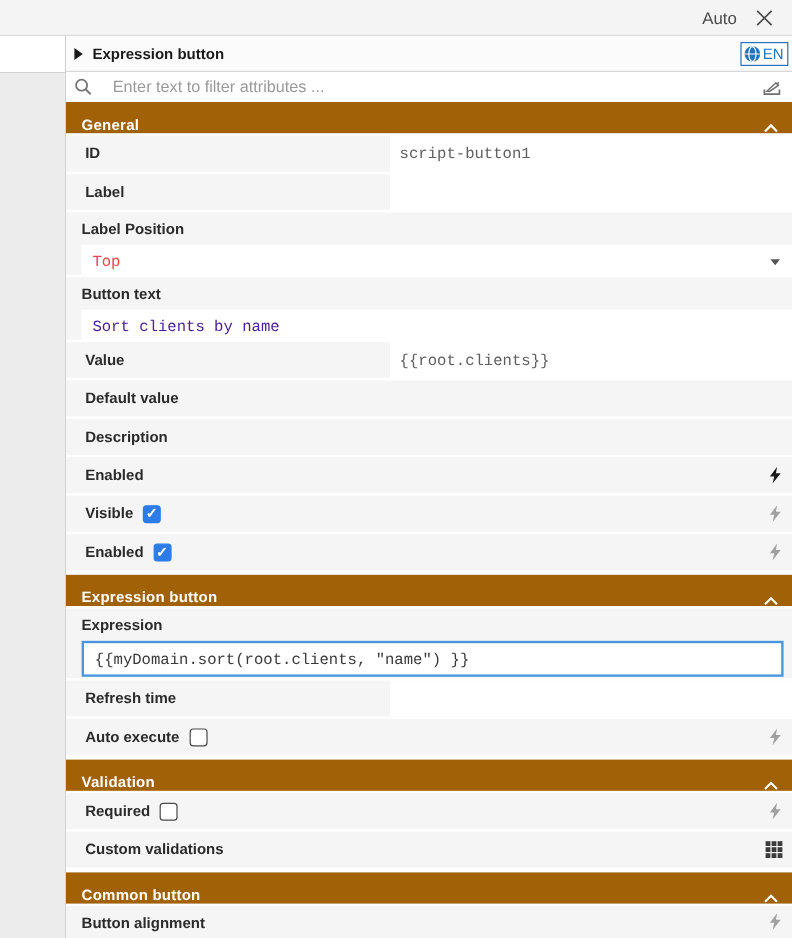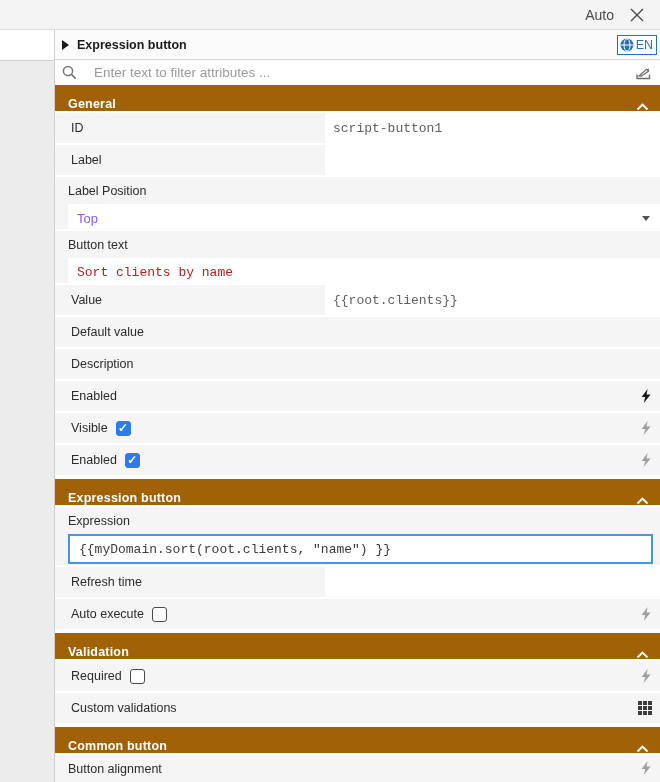--- a/index.html
+++ b/index.html
@@ -40,36 +40,36 @@
   .icon-btn { display:flex; align-items:center; cursor:pointer; }
   
   .sec-header {
     height:26px; background:#a16207; color:#fff; display:flex; align-items:flex-end;
     padding:0 11px 0 13px; cursor:pointer;
   }
   .sec-header.gap { margin-top:4px; }
   .sec-title { font-weight:bold; font-size:12.5px; letter-spacing:.2px; flex:1; }
   
   .row { background:#f5f5f5; height:30px; position:relative; display:flex; align-items:center; margin-top:2px; }
-  .row-label { font-size:12.5px; color:#2b2b2b; padding-left:16px; }
+  .row-label { font-size:12.5px; color:#2b2b2b; padding-left:16px;font-weight:bold; }
   .side-input {
     position:absolute; right:0; top:0; height:100%; width:335px; border:none; outline:none;
     background:#fff; font-family:"Liberation Mono", monospace; font-size:13px; color:#5f5f5f;
     padding:0 8px;
   }
   .stack { display:block; height:52px; padding-top:7px; }
   .stack .row-label { display:block; padding-left:13px; margin-bottom:6px; }
   .stack-field {
     margin-left:13px; height:28px; background:#fff; display:flex; align-items:center;
-    font-family:Liberation Sans, sans-serif; font-size:13px; color:#8b5cf6; padding:0 9px;
+    font-family:Liberation Mono, monospace; font-size:13px; color:#ef4444; padding:0 9px;
     position:relative; cursor:pointer;
   }
   .stack-input {
     display:block; width:calc(100% - 13px); margin-left:13px; height:28px; border:none; outline:none;
-    background:#fff; font-family:"Liberation Mono", monospace; font-size:13px; color:#b91c1c; padding:0 9px;
+    background:#fff; font-family:"Liberation Mono", monospace; font-size:13px; color:#4c1d95; padding:0 9px;
   }
   .row-stack-exp { background:#f5f5f5; height:58px; position:relative; display:block; margin-top:2px; padding-top:7px; }
   .row-stack-exp .row-label { display:block; padding-left:13px; margin-bottom:6px; }
   .exp-input {
     display:block; width:calc(100% - 20px); margin-left:13px; height:30px;
     border:2px solid #4a96dd; outline:none; background:#fff;
     font-family:"Liberation Mono", monospace; font-size:13px; color:#3a3a3a; padding:0 9px;
   }
   .caret-down { position:absolute; right:10px; top:12px; width:0; height:0;
     border-left:4.5px solid transparent; border-right:4.5px solid transparent; border-top:5px solid #555; }

